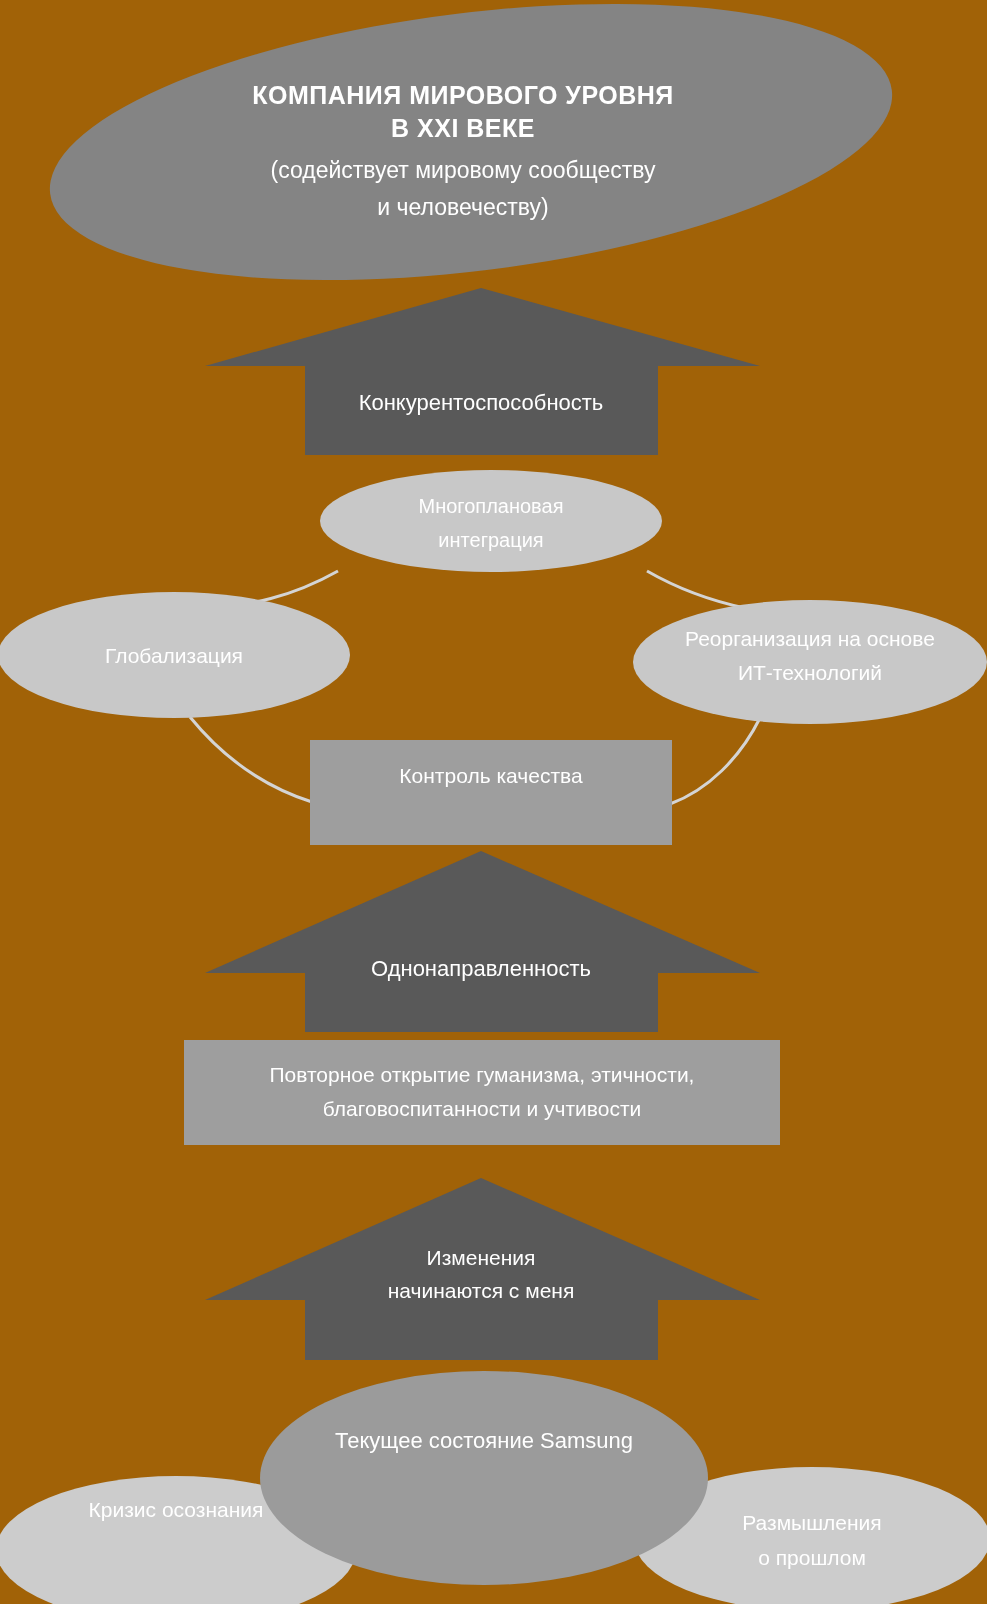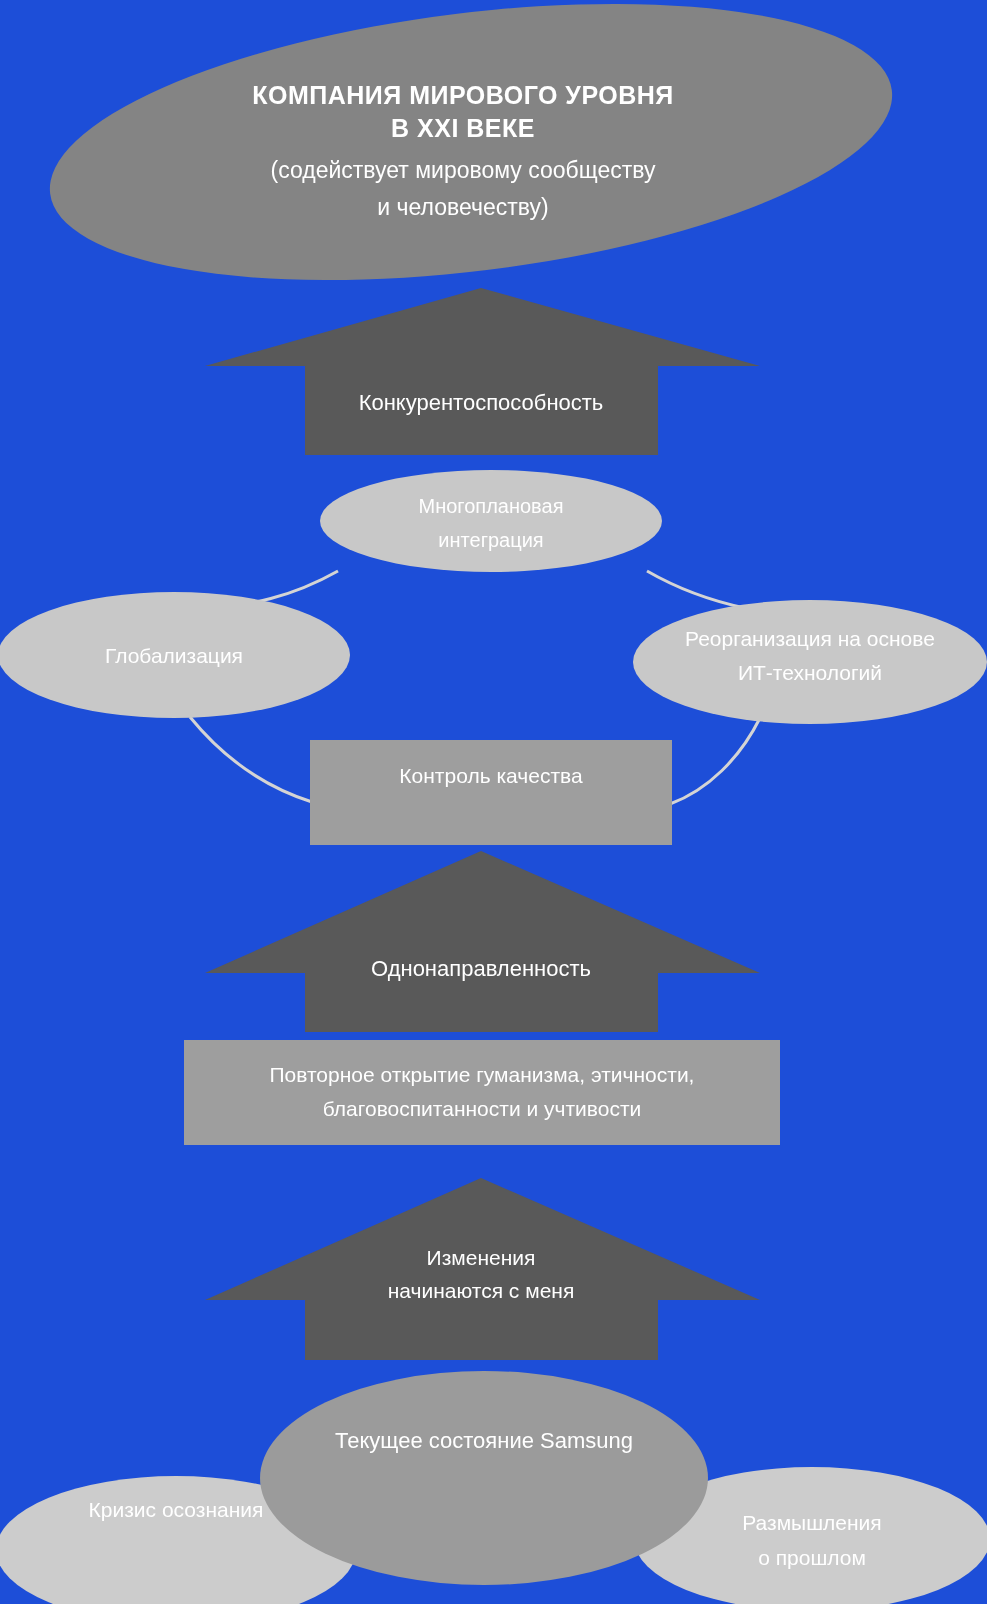--- a/index.html
+++ b/index.html
@@ -7,21 +7,21 @@
     padding: 0;
     background: #000000;
   }
   body {
     font-family: "Liberation Sans", sans-serif;
   }
   #diagram-root {
     position: relative;
     width: 987px;
     height: 1604px;
-    background: #1d4ed8;
+    background: #a16207;
     overflow: hidden;
   }
   #diagram-svg {
     position: absolute;
     left: 0;
     top: 0;
     width: 987px;
     height: 1604px;
     display: block;
   }

